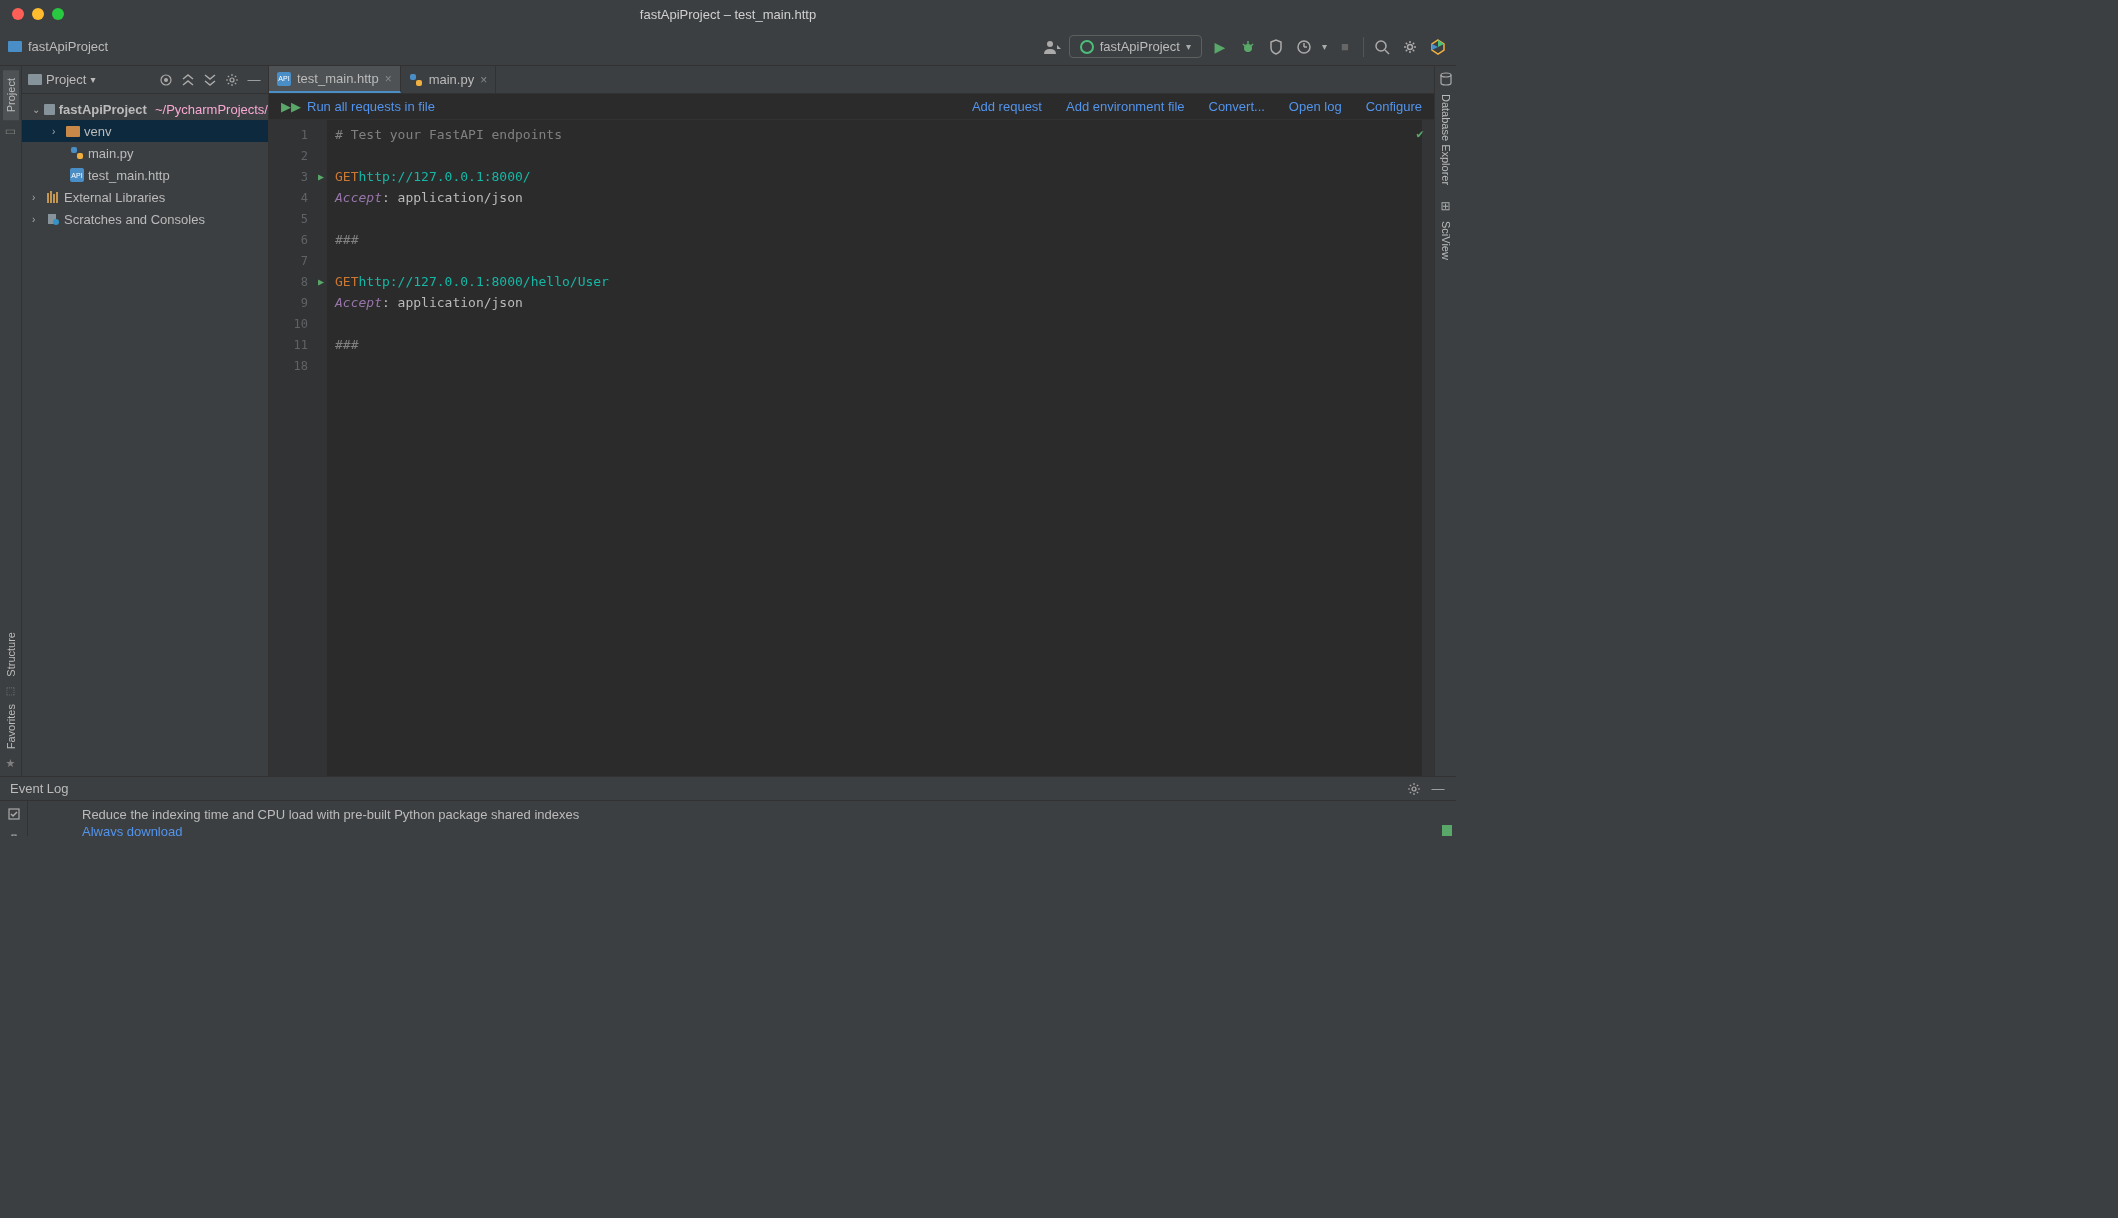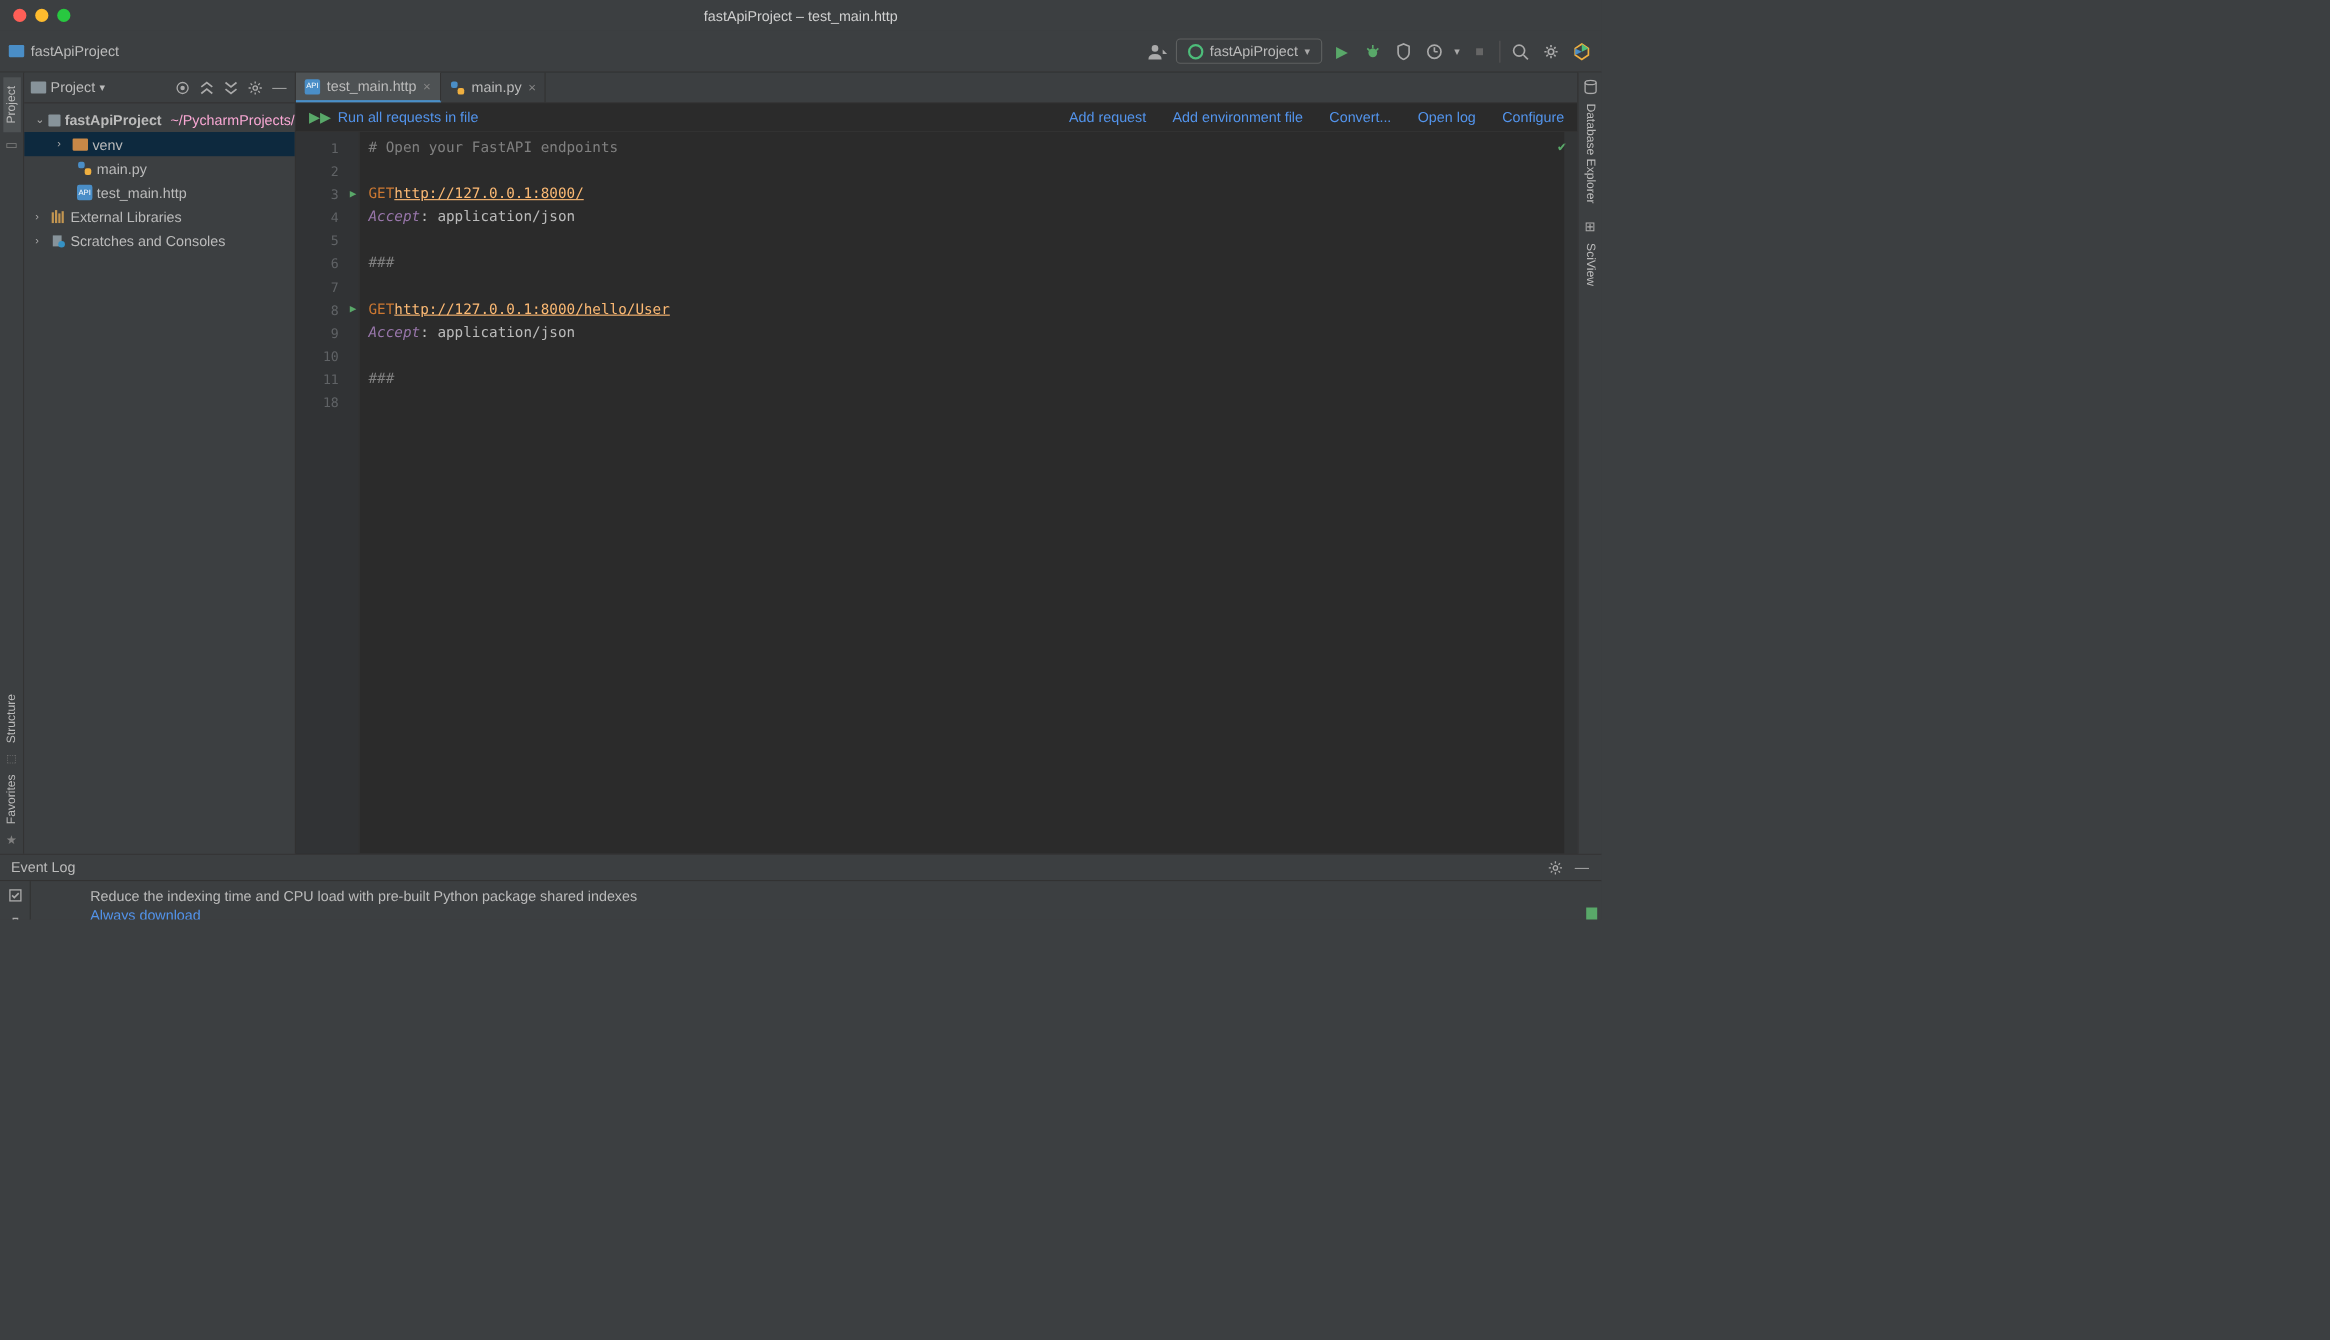--- a/index.html
+++ b/index.html
@@ -144,21 +144,21 @@
   background: #313335;
   border-right: 1px solid #323232;
   padding-top: 4px;
 }
 .gutter-line { height: 21px; display: flex; align-items: center; justify-content: flex-end; padding-right: 18px; color: #606366; font-size: 12px; font-family: Menlo, monospace; position: relative; }
 .gutter-run { position: absolute; right: 2px; color: #59a869; font-size: 10px; }
 .code-area { flex: 1; padding: 4px 8px; font-family: Menlo, monospace; font-size: 13px; position: relative; }
 .code-line { height: 21px; display: flex; align-items: center; white-space: pre; }
 .c-comment { color: #808080; }
 .c-method { color: #cc7832; }
-.c-url { color: #fdba74; text-decoration: underline; }
+.c-url { color: #14b8a6; }
 .c-header { color: #9876aa; font-style: italic; }
 .c-sep { color: #808080; }
 .check-mark { position: absolute; top: 6px; right: 10px; color: #59a869; }
 .scroll-track { position: absolute; right: 0; top: 0; width: 12px; height: 100%; background: #3c3f4180; }
 
 .event-log-panel {
   height: 192px;
   background: #3c3f41;
   border-top: 1px solid #323232;
   display: flex;
@@ -442,21 +442,21 @@
         <div class="gutter-line">5</div>
         <div class="gutter-line">6</div>
         <div class="gutter-line">7</div>
         <div class="gutter-line">8<span class="gutter-run">▶</span></div>
         <div class="gutter-line">9</div>
         <div class="gutter-line">10</div>
         <div class="gutter-line">11</div>
         <div class="gutter-line">18</div>
       </div>
       <div class="code-area">
-        <div class="code-line"><span class="c-comment"># Open your FastAPI endpoints</span></div>
+        <div class="code-line"><span class="c-comment"># Test your FastAPI endpoints</span></div>
         <div class="code-line"></div>
         <div class="code-line"><span class="c-method">GET</span> <span class="c-url">http://127.0.0.1:8000/</span></div>
         <div class="code-line"><span class="c-header">Accept</span><span>: application/json</span></div>
         <div class="code-line"></div>
         <div class="code-line"><span class="c-sep">###</span></div>
         <div class="code-line"></div>
         <div class="code-line"><span class="c-method">GET</span> <span class="c-url">http://127.0.0.1:8000/hello/User</span></div>
         <div class="code-line"><span class="c-header">Accept</span><span>: application/json</span></div>
         <div class="code-line"></div>
         <div class="code-line"><span class="c-sep">###</span></div>

